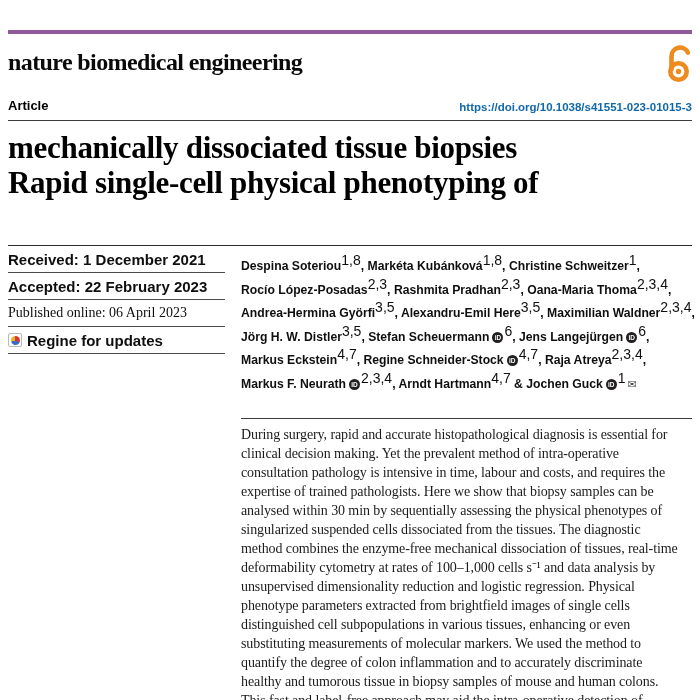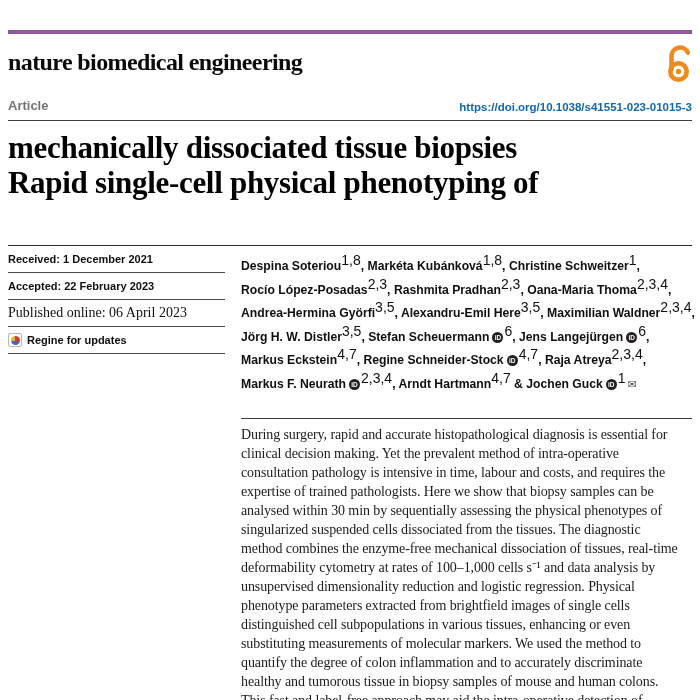--- a/index.html
+++ b/index.html
@@ -11,31 +11,31 @@
   html,body{margin:0;padding:0;overflow:hidden;background:#fff;}
   body{width:700px;height:700px;font-family:"Liberation Sans",sans-serif;color:#111;}
   .page{padding:0 8px;}
 
   .brandbar{margin-top:30px;height:4px;background:var(--purple);}
   .masthead{display:flex;justify-content:space-between;align-items:center;margin-top:6px;height:44px;}
   .journal-name{font-family:"Liberation Serif",serif;font-weight:700;font-size:24px;letter-spacing:-0.6px;color:#0a0a0a;}
   .oa-icon{color:var(--orange);line-height:0;}
 
   .kicker-row{display:flex;justify-content:space-between;align-items:flex-end;margin-top:14px;padding-bottom:7px;border-bottom:1px solid #3d3d3d;}
-  .kicker{font-weight:700;font-size:13px;color:#737373;}
+  .kicker{font-weight:700;font-size:13px;color:#000000;}
   .doi{color:var(--blue);font-size:11.5px;font-weight:700;text-decoration:none;}
 
   h1.title{margin:9px 0 0 0;font-family:"Liberation Serif",serif;font-weight:700;font-size:31px;line-height:35px;letter-spacing:-0.3px;color:#000;}
   h1.title span{display:block;}
 
   .main-rule{margin-top:45px;border-top:1.5px solid #2a2a2a;}
 
   .columns{display:flex;align-items:flex-start;}
   .sidebar{width:217px;flex:none;}
-  .side-row{height:27px;display:flex;align-items:center;border-bottom:1px solid #4a4a4a;font-size:11px;font-weight:700;color:#0f0f0f;white-space:nowrap;}
+  .side-row{height:27px;display:flex;align-items:center;border-bottom:1px solid #4a4a4a;font-size:15px;font-weight:700;color:#0f0f0f;white-space:nowrap;}
   .side-row.serif{font-family:"Liberation Serif",serif;font-weight:400;font-size:14px;}
   .crossmark{display:inline-flex;align-items:center;justify-content:center;width:14px;height:14px;border:1px solid #b9b9b9;border-radius:2px;background:#fdfdfd;margin-right:5px;}
   .crossmark i{display:block;width:9px;height:9px;border-radius:50%;
     background:conic-gradient(#d8382e 0 32%, #3a6bc4 32% 70%, #e9b32a 70% 100%);}
 
   .content{flex:1;margin-left:16px;min-width:0;}
   .authors{padding-top:6px;font-size:12.2px;font-weight:700;line-height:17.5px;color:#0f0f0f;}
   .author-line{white-space:nowrap;}
   .authors sup{font-size:14px;font-weight:400;}
   .orcid{display:inline-block;width:11px;height:11px;border-radius:50%;background:#231f20;color:#fff;

